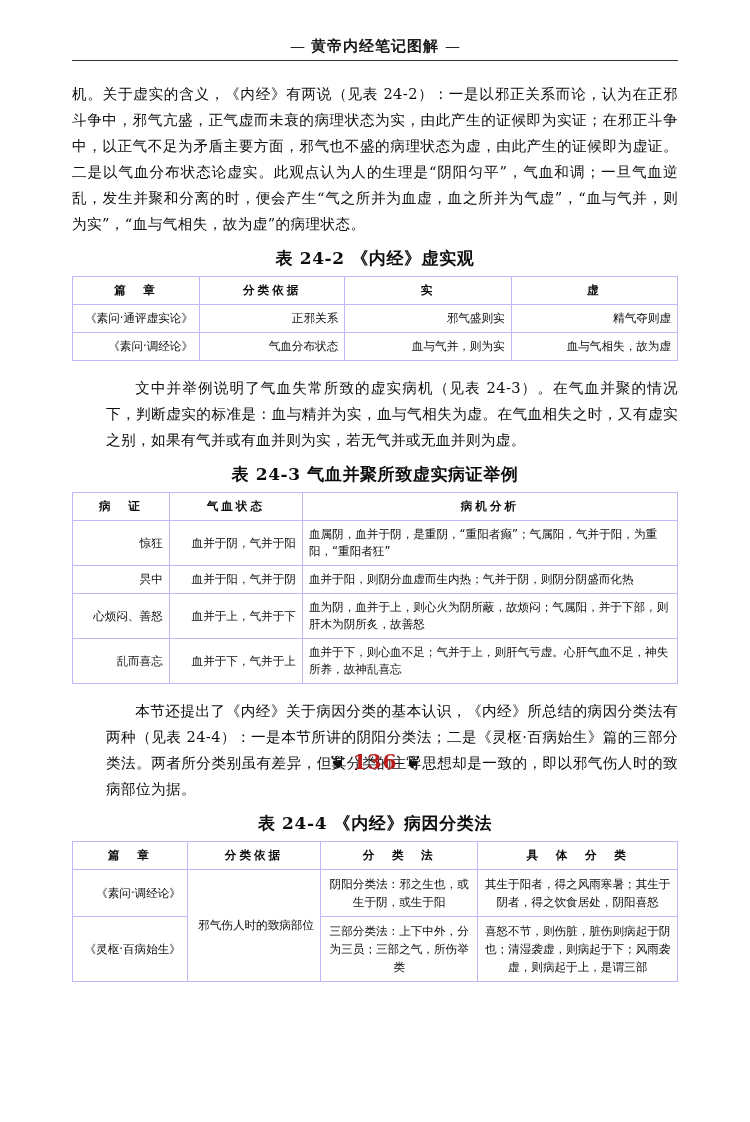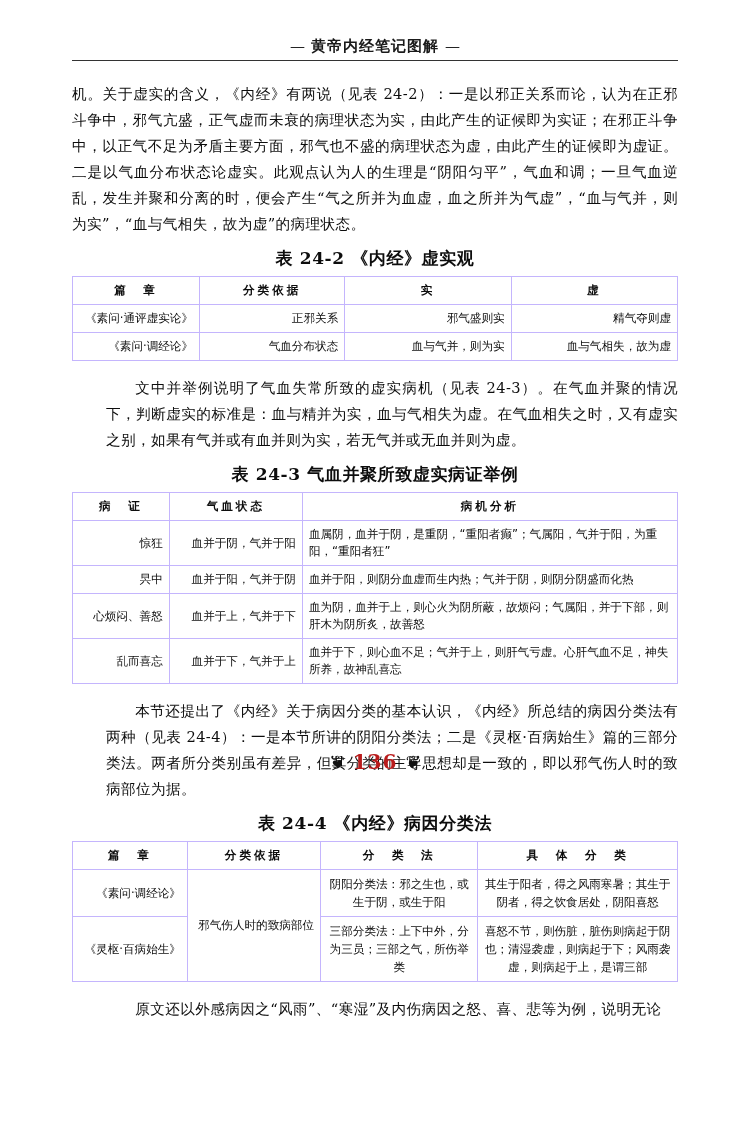--- a/index.html
+++ b/index.html
@@ -252,21 +252,20 @@
         </tr>
         <tr>
           <td class="c">《灵枢·百病始生》</td>
           <td class="l">三部分类法：上下中外，分为三员；三部之气，所伤举类</td>
           <td class="l">喜怒不节，则伤脏，脏伤则病起于阴也；清湿袭虚，则病起于下；风雨袭虚，则病起于上，是谓三部</td>
         </tr>
       </tbody>
     </table>
   </div>
 
-  <p class="body-text indent">原文还以外感病因之“风雨”、“寒湿”及内伤病因之怒、喜、悲等为例，说明无论</p>
 
   <div class="footer">
     <div class="footer-inner">
       <span class="orn left">❦</span>
       <span class="page-number">136</span>
       <span class="orn">❦</span>
     </div>
   </div>
 
 </div>

